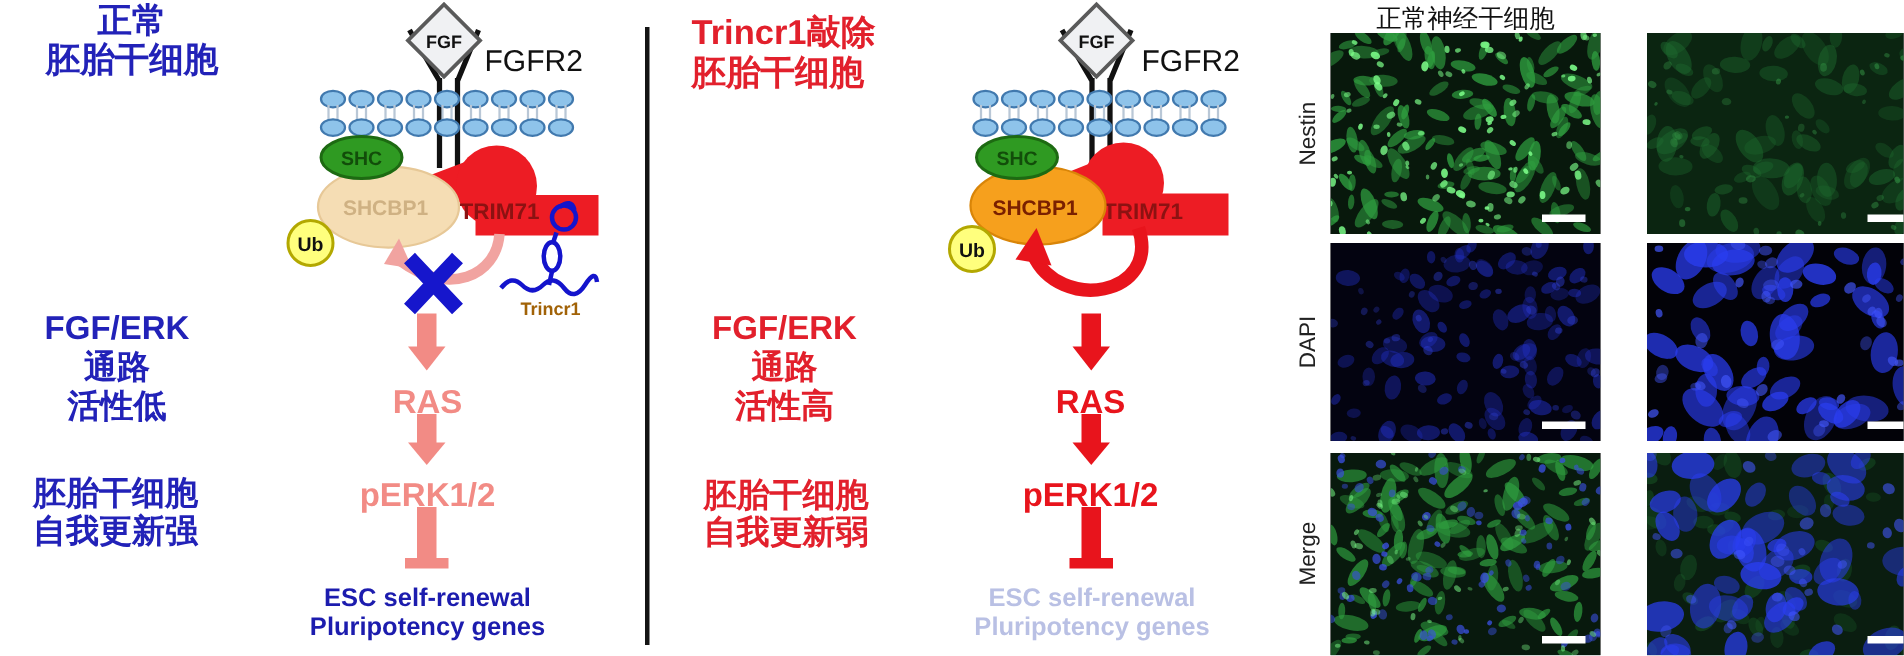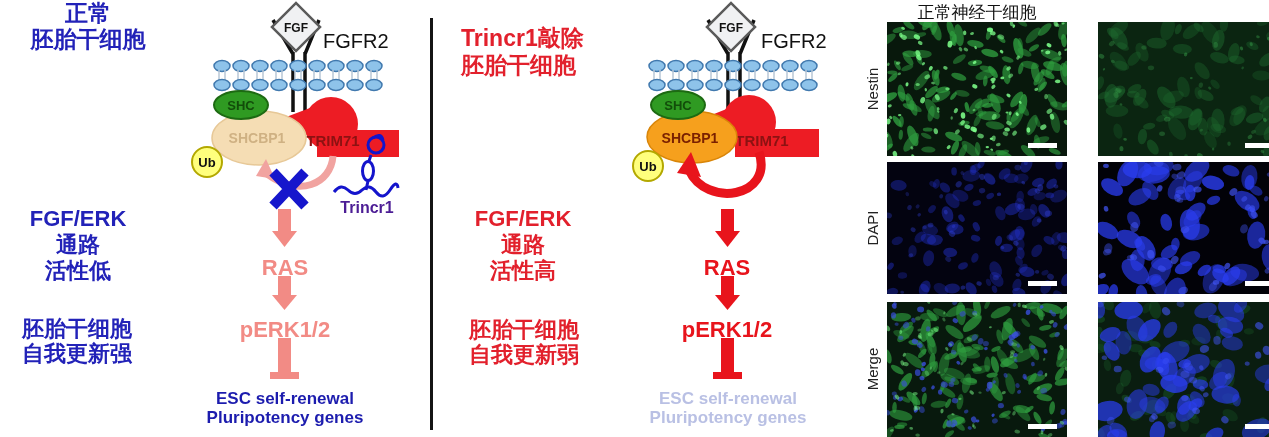--- a/index.html
+++ b/index.html
@@ -11,21 +11,21 @@
   .red-title{color:#e2202c;font-weight:bold;font-size:23px;line-height:27px;}
   .blue-block{color:#2222b8;font-weight:bold;font-size:22px;line-height:26px;}
   .red-block{color:#e2202c;font-weight:bold;font-size:22px;line-height:26px;}
   .receptor-label{color:#111;font-size:20px;}
   .cascade-label{font-weight:bold;font-size:22px;text-align:center;width:100px;}
   .salmon{color:#f28b85;}
   .bright-red{color:#e8141c;}
   .outcome{font-weight:bold;font-size:17px;line-height:19px;text-align:center;width:220px;}
   .outcome-navy{color:#1c1cae;}
   .outcome-faded{color:#b9c0e4;}
-  .trincr1-label{color:#4c1d95;font-weight:bold;font-size:16px;text-align:center;width:100px;}
+  .trincr1-label{color:#a16207;font-weight:bold;font-size:12px;text-align:center;width:100px;}
   .divider{background:#141414;}
   .micro-header{font-size:17px;color:#111;white-space:nowrap;text-align:center;}
   .row-label{font-size:15px;color:#222;transform:translate(-50%,-50%) rotate(-90deg);white-space:nowrap;}
   .micro-img{position:absolute;overflow:hidden;background:#000;}
   .micro-img svg{display:block;width:100%;height:100%;}
   .scalebar{position:absolute;right:10px;bottom:8px;width:29px;height:5px;background:#fff;}
   svg text{font-family:"Liberation Sans","DejaVu Sans",sans-serif;}
 </style>
 </head>
 <body>
@@ -132,21 +132,21 @@
   <div class="abs cascade-label salmon" style="left:214px;top:255px;">RAS</div>
   <div class="abs cascade-label salmon" style="left:214px;top:317px;">pERK1/2</div>
 
   <div class="abs outcome outcome-navy" style="left:154px;top:389px;">
     <div>ESC self-renewal</div>
     <div>Pluripotency genes</div>
   </div>
 
   <div class="abs divider" style="left:409px;top:18px;width:3px;height:412px;"></div>
 
-  <div class="abs red-title" style="left:440px;top:25px;width:160px;">
+  <div class="abs red-title" style="left:440px;top:8px;width:160px;">
     <div>Trincr1敲除</div>
     <div>胚胎干细胞</div>
   </div>
 
   <svg class="abs" style="left:423px;top:0;" width="425" height="437" viewBox="0 0 425 437">
 
     <g>
       <path d="M264 20 L284 54 M310 20 L296 54 M284 52 V112 M296 52 V112" stroke="#111" stroke-width="3.5" fill="none"></path>
       <rect x="-17" y="-17" width="34" height="34" transform="translate(287,27) rotate(45)" fill="#f0f1f3" stroke="#5a5a5a" stroke-width="2.5"></rect>
       <text x="287" y="32" text-anchor="middle" font-size="12" font-weight="bold" fill="#111">FGF</text>

